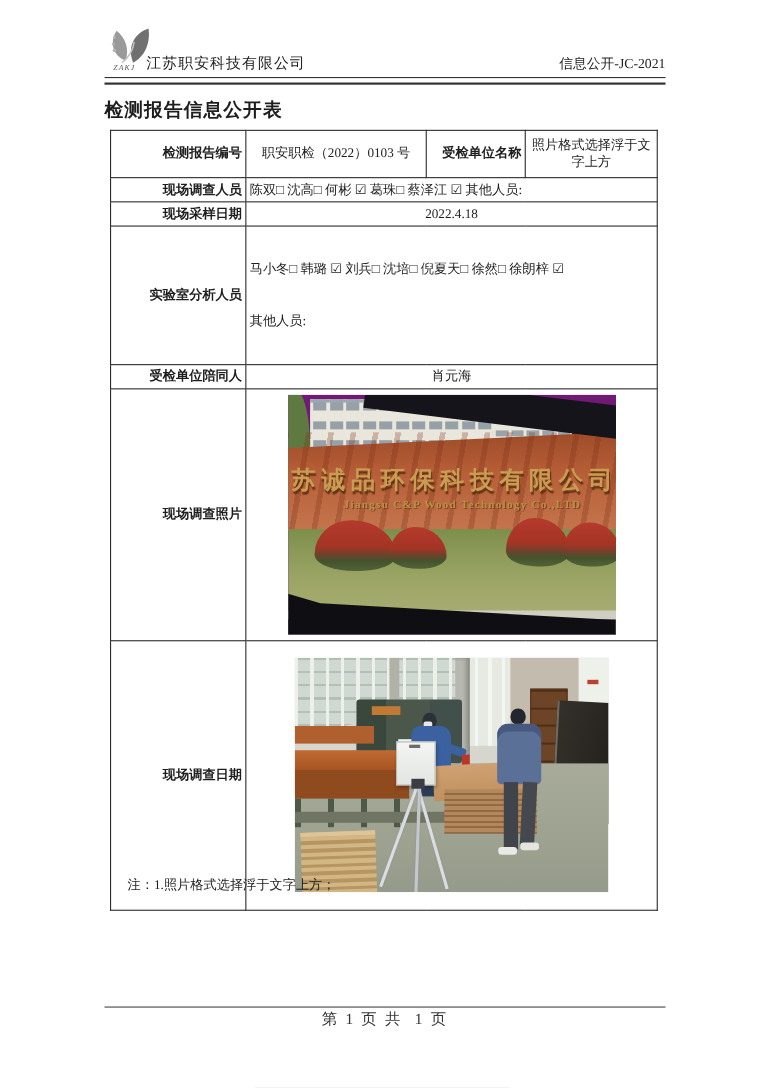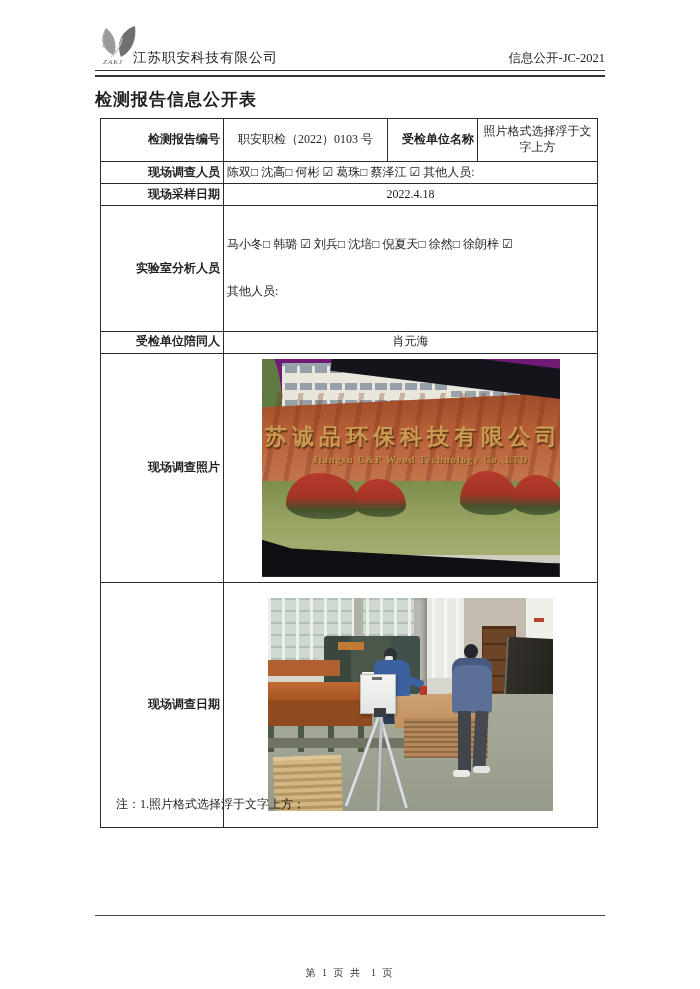--- a/index.html
+++ b/index.html
@@ -32,22 +32,22 @@
   .r1 td{height:42px}.r2 td{height:38px}.r3 td{height:22px}
   .r4 td{height:21px}.r5 td{height:21px}.r6 td{height:21px}.r7 td{height:21px}
   .r8 td{height:32px}.r9 td{height:21px}
   .r10 td{height:228px}.r11 td{height:244px}
   .photocell{padding:3px 0;text-align:center;}
 
   .note{position:absolute;left:5px;top:796px;font-size:12px;margin-left:16px;}
 
   
   .ftr-rule{position:absolute;left:0;top:915px;width:510px;border-top:1px solid #444;}
-  .ftr{position:absolute;left:0;top:918px;width:510px;text-align:center;font-size:10px;
-       letter-spacing:2px;white-space:pre;color:#333;margin-top:48px;}
+  .ftr{position:absolute;left:0;top:918px;width:510px;text-align:center;font-size:14px;
+       letter-spacing:2px;white-space:pre;color:#333;}
 
   
   .photo{position:relative;overflow:hidden;margin:0 auto;}
   .photo1{width:298px;height:218px;background:#701a75;}
   .p1-tree-left{position:absolute;left:-8px;top:-6px;width:28px;height:104px;background:#5f7a40;
                 border-radius:40% 60% 55% 45%;}
   .p1-building{position:absolute;left:20px;top:4px;width:170px;height:54px;background-color:#e9e6dc;
                border-top:3px solid #9aa7b0;
                background-image:repeating-linear-gradient(90deg,#e9e6dc 0 3px,rgba(0,0,0,0) 3px 15px),
                                 repeating-linear-gradient(180deg,#96a0a8 0 7px,rgba(0,0,0,0) 7px 17px);}

